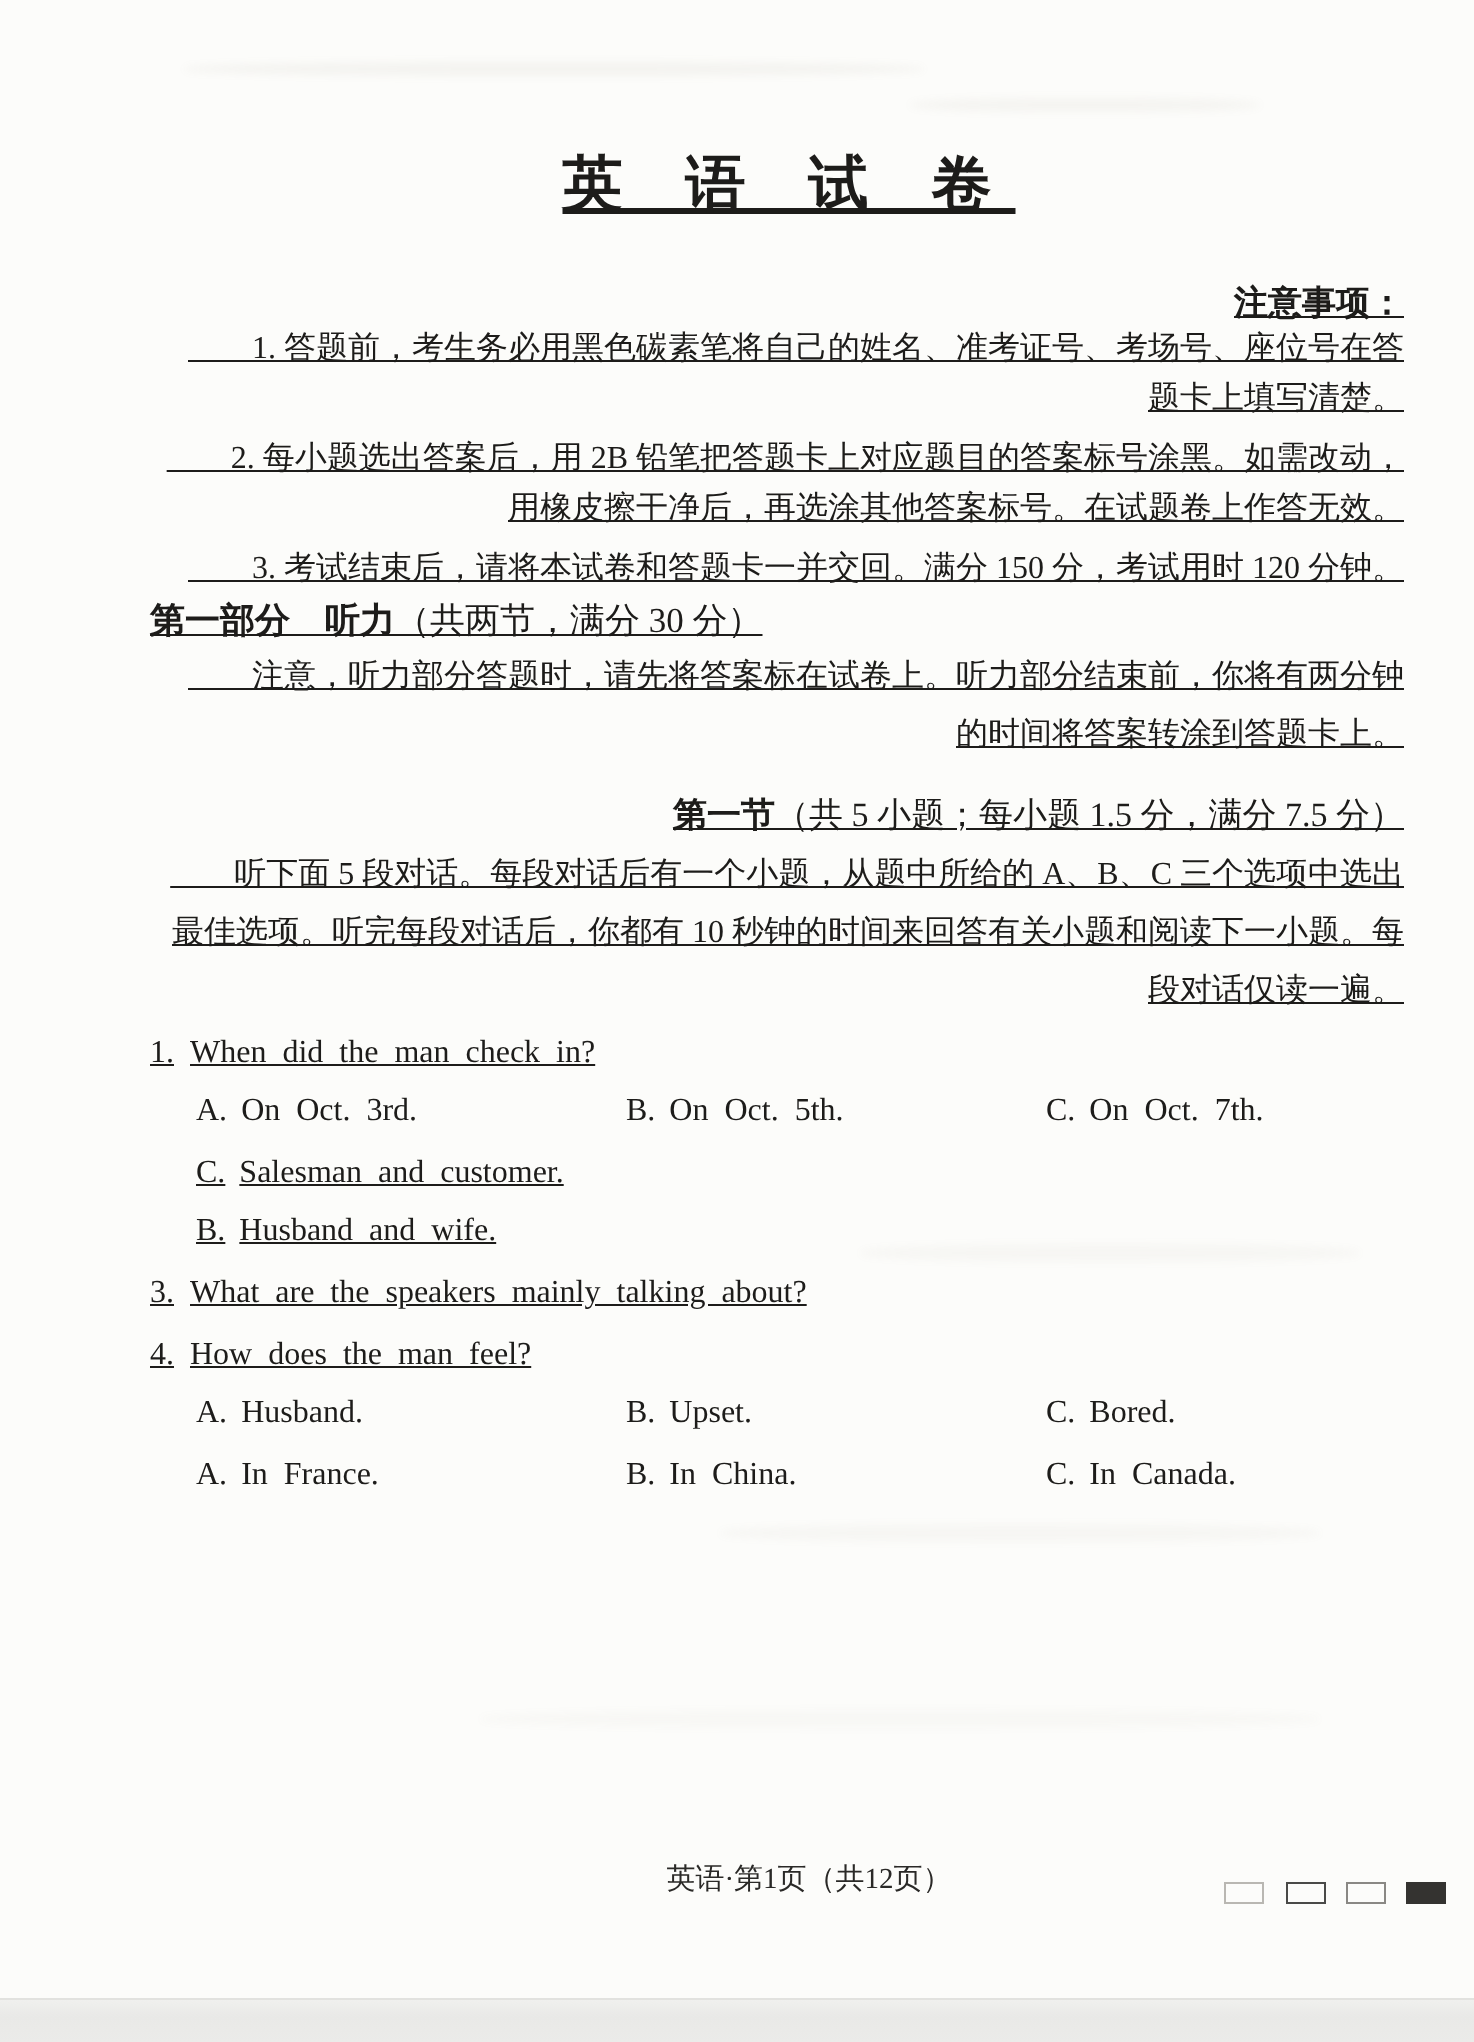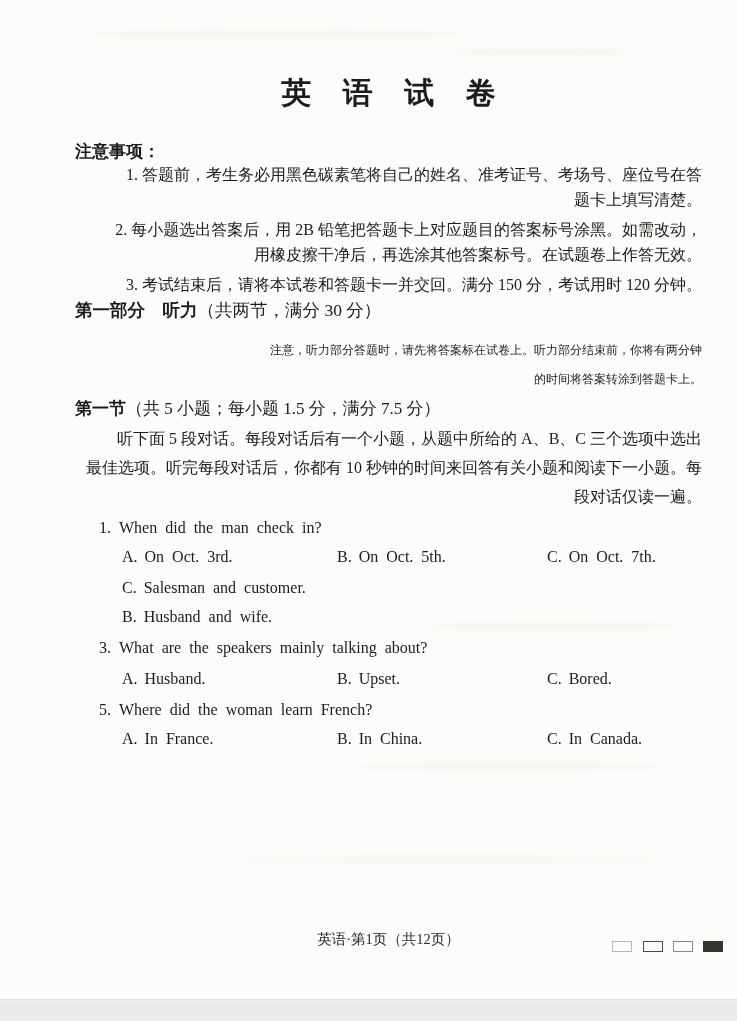--- a/index.html
+++ b/index.html
@@ -1,58 +1,58 @@
 <!DOCTYPE html>
 <html><head>
 <meta charset="utf-8">
 <style>
   html,body { margin:0; padding:0; background:#888; }
   .page {
     position:relative; width:737px; height:1021px; margin:0 auto;
     background:#fcfcfa; overflow:hidden;
     font-family:"Liberation Serif","DejaVu Serif",serif; color:#1d1c1a;
   }
-  .content { position:absolute; left:75px; top:0; width:627px; }
+  .content { position:absolute; left:75px; top:0; width:627px;text-decoration:underline; }
 
   .title {
     margin:74px 0 0 0; text-align:center; font-size:30px; line-height:38px;
     font-weight:700; letter-spacing:12px; text-indent:12px; white-space:nowrap;
   }
 
   .notice-heading {
     margin-top:30px; font-family:"Liberation Sans","DejaVu Sans",sans-serif;
-    font-weight:700; font-size:17px; line-height:20px;
+    font-weight:700; font-size:17px; line-height:20px;text-align:right;
   }
   .cn { font-size:16px; line-height:25px; white-space:nowrap;text-align:right; }
   .para { margin-top:5px; }
   .para:first-of-type { margin-top:0; }
   .notice-block { margin-top:0; }
 
   .part-heading { font-size:17.5px; line-height:26px; white-space:nowrap; }
   .part-heading .hb { font-weight:700; }
-  .note2 { font-size:12px; line-height:29px; margin-top:13px; }
-  .sec-heading { margin-top:2px; font-size:17px; line-height:26px; white-space:nowrap; }
+  .note2 { font-size:16px; line-height:29px; margin-top:1px; }
+  .sec-heading { margin-top:13px; font-size:17px; line-height:26px; white-space:nowrap;text-align:right; }
   .sec-heading .hb { font-weight:700; }
   .instr { font-size:16px; line-height:29px; margin-top:2px; }
 
-  .questions { margin-top:1px;margin-left:24px; }
+  .questions { margin-top:1px; }
   .q { margin-top:2px; }
   .q-line { font-size:16px; line-height:29px; word-spacing:4px; white-space:nowrap; }
   .q-num { margin-right:8px; }
   .opts-stack { padding-left:23px; }
   .opts-row { padding-left:23px; white-space:nowrap; }
   .opt { font-size:16px; line-height:29px; word-spacing:4px; }
   .opts-row .opt { display:inline-block; }
   .opts-row .opt.c1 { width:215px; }
   .opts-row .opt.c2 { width:210px; }
   .opts-stack .opt { display:block; }
   .opt-label { margin-right:7px; }
 
   .footer {
-    position:absolute; left:75px; top:930px; width:627px; text-align:center;
+    position:absolute; left:91px; top:930px; width:627px; text-align:center;
     font-size:14.5px; color:#2a2927; white-space:nowrap;
   }
   .print-marks { position:absolute; top:941px; left:0; width:737px; height:12px; }
   .mark { position:absolute; top:0; width:18px; height:9px; border:1.5px solid #4a4a48; background:transparent; }
   .mark.m1 { left:612px; border-color:#b9b7b2; }
   .mark.m2 { left:643px; }
   .mark.m3 { left:673px; border-color:#8a8884; }
   .mark.m4 { left:703px; background:#343330; border-color:#343330; }
 
   .scan-bottom {
@@ -130,29 +130,29 @@
         </div>
       </div>
 
       <div class="q">
         <div class="q-line">
           <span class="q-num">3.</span><span>What are the speakers mainly talking about?</span>
         </div>
       </div>
 
       <div class="q">
+        <div class="q-line">
+          <span class="q-num">4.</span><span>How does the man feel?</span>
+        </div>
         <div class="opts-row">
           <span class="opt c1"><span class="opt-label">A.</span><span>Husband.</span></span><span class="opt c2"><span class="opt-label">B.</span><span>Upset.</span></span><span class="opt c3"><span class="opt-label">C.</span><span>Bored.</span></span>
         </div>
       </div>
 
       <div class="q">
-        <div class="q-line">
-          <span class="q-num">5.</span><span>Where did the woman learn French?</span>
-        </div>
         <div class="opts-row">
           <span class="opt c1"><span class="opt-label">A.</span><span>In France.</span></span><span class="opt c2"><span class="opt-label">B.</span><span>In China.</span></span><span class="opt c3"><span class="opt-label">C.</span><span>In Canada.</span></span>
         </div>
       </div>
 
     </div>
   </div>
 
   <div class="footer">英语·第1页（共12页）</div>
 

